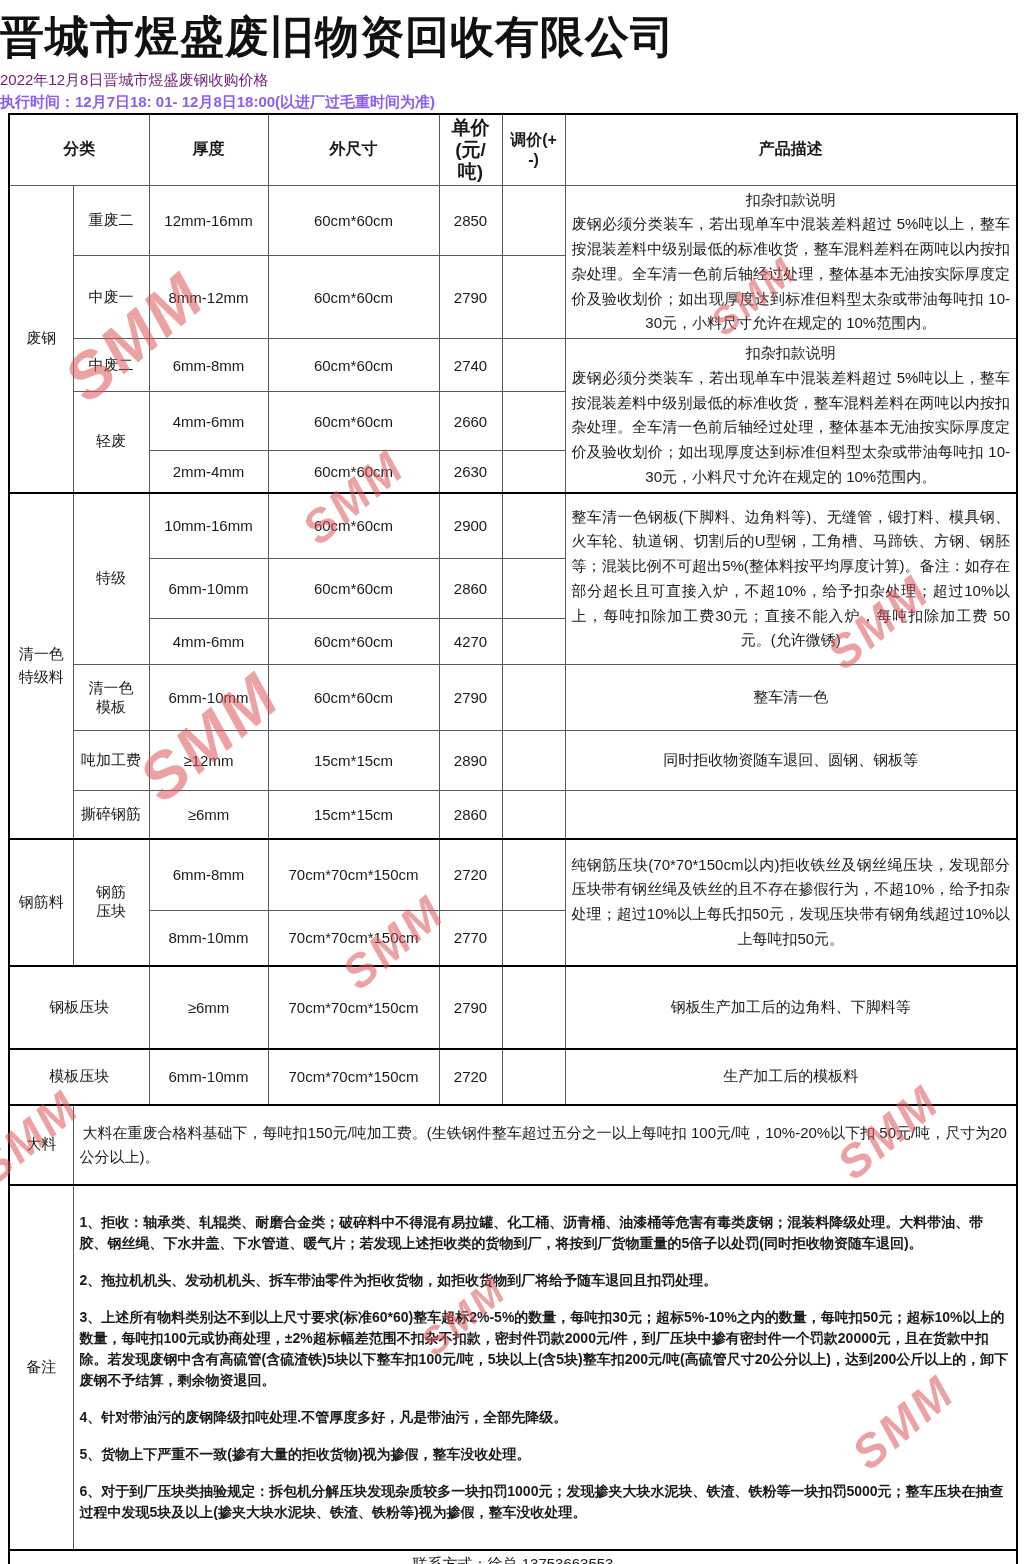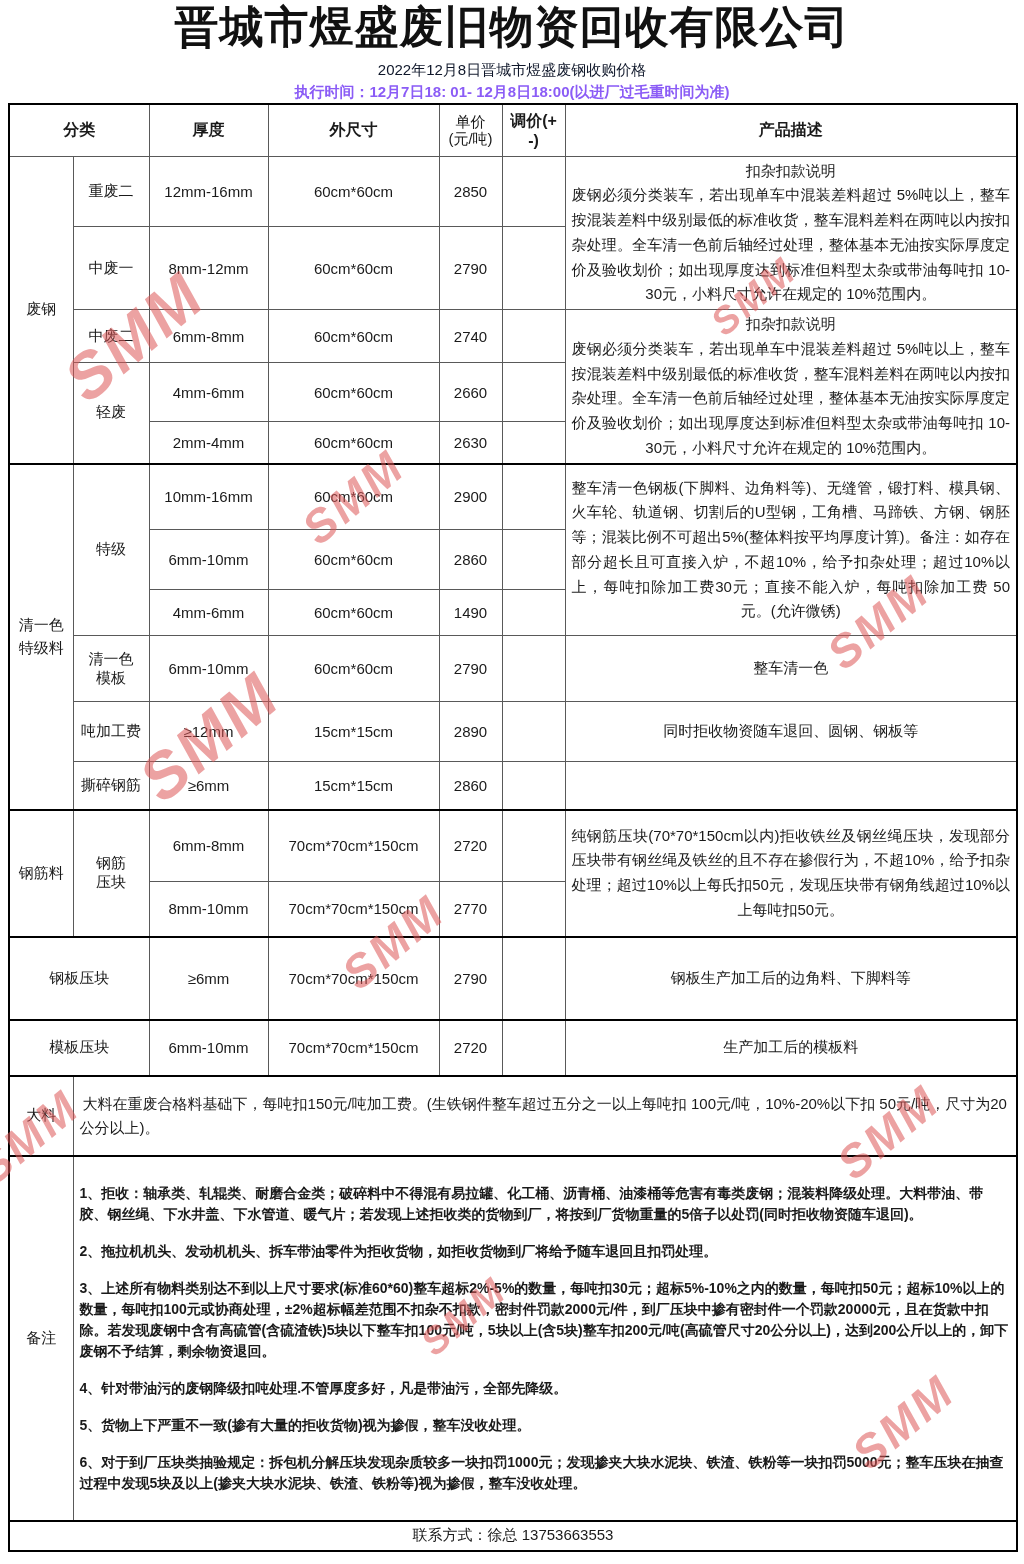--- a/index.html
+++ b/index.html
@@ -1,29 +1,29 @@
 <!DOCTYPE html>
 <html><head>
 <meta charset="utf-8">
 <style>
   html,body{margin:0;padding:0;background:#ffffff;}
   body{font-family:"Liberation Sans","DejaVu Sans",sans-serif;color:#1a1a1a;}
   .page{position:relative;width:1024px;height:1564px;margin:0 auto;background:#fff;overflow:hidden;}
 
   
-  .titleblock{height:103px;text-align:center;}
+  .titleblock{padding-top:10px;height:103px;}
   .company{font-size:44px;font-weight:bold;color:#111;line-height:54px;letter-spacing:1px;margin:0;}
-  .subtitle{font-size:15px;color:#0f172a;margin-top:7px;}
+  .subtitle{font-size:15px;color:#701a75;margin-top:7px;}
   .exec{font-size:15px;font-weight:bold;color:#8b5cf6;margin-top:3px;}
 
   
   table.price{border-collapse:collapse;table-layout:fixed;width:1008px;margin:0 8px;border:2px solid #000;}
   table.price td{border:1px solid #595959;padding:2px 6px;vertical-align:middle;text-align:center;font-size:15px;color:#1a1a1a;overflow:hidden;word-break:break-all;}
   tr.hdr td{font-weight:bold;font-size:16px;}
-  tr.hdr td .sub-line{font-weight:normal;font-size:15px;line-height:1.15;}
+  tr.hdr td .sub-line{font-weight:bold;font-size:19px;line-height:1.15;}
   td.cat{font-size:16px;line-height:1.5;}
   td.price{font-size:16px;margin-top:24px;}
   td.desc{text-align:justify;text-align-last:center;font-size:14.5px;line-height:1.65;padding:4px 10px;}
   .desc-title{text-align:left;text-align-last:center;}
   .desc-body{text-align:justify;text-align-last:center;}
   td.block-content{text-align:left;text-align-last:left;font-size:14.5px;line-height:1.6;padding:6px 12px;}
   td.notes{vertical-align:middle;}
   .notes-inner p{margin:0 0 16px 0;font-size:14px;line-height:1.5;text-align:left;font-weight:bold;}
   .notes-inner p:last-child{margin-bottom:0;}
   td.contact-cell{text-align:left;font-size:15px;padding:6px 12px;}
@@ -141,21 +141,21 @@
     </tr>
     <tr style="height:60px">
       <td>6mm-10mm</td>
       <td>60cm*60cm</td>
       <td class="price">2860</td>
       <td></td>
     </tr>
     <tr style="height:46px">
       <td>4mm-6mm</td>
       <td>60cm*60cm</td>
-      <td class="price">1490</td>
+      <td class="price">4270</td>
       <td></td>
     </tr>
     <tr style="height:66px">
       <td>
         <div>清一色</div>
         <div>模板</div>
       </td>
       <td>6mm-10mm</td>
       <td>60cm*60cm</td>
       <td class="price">2790</td>

